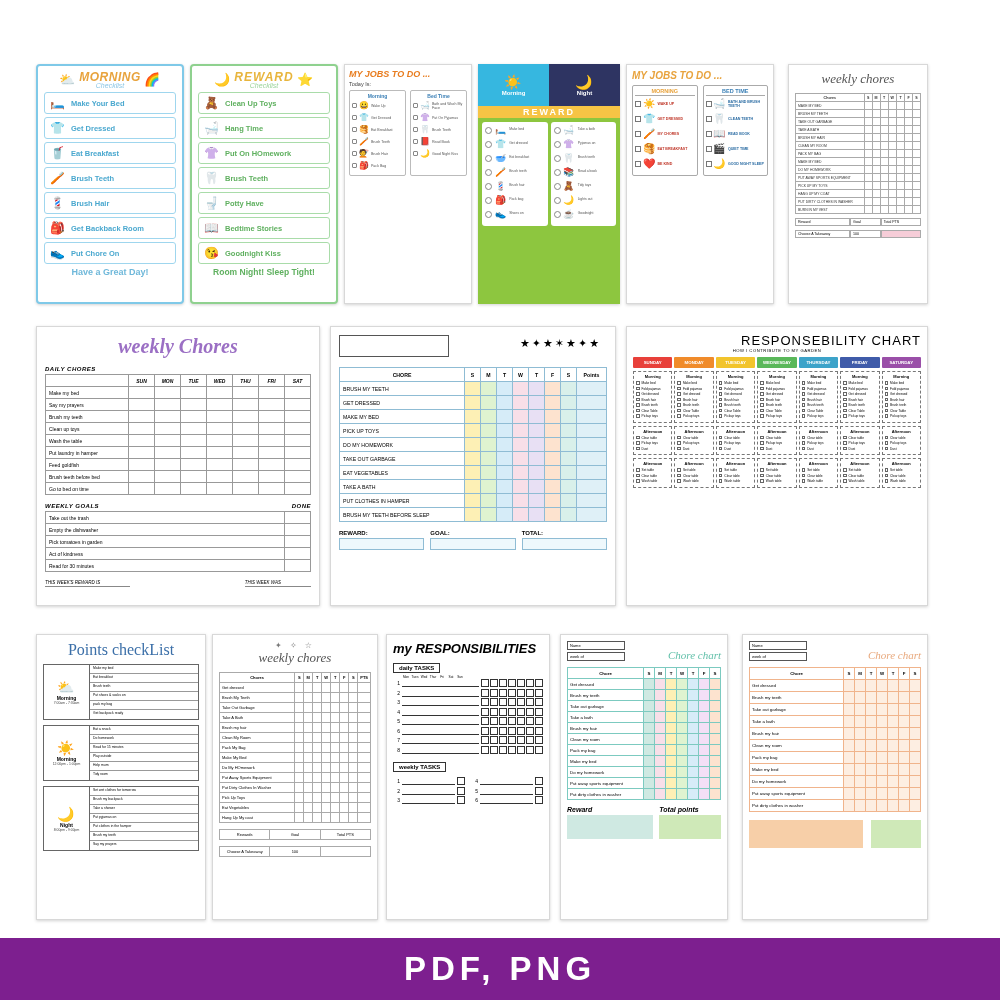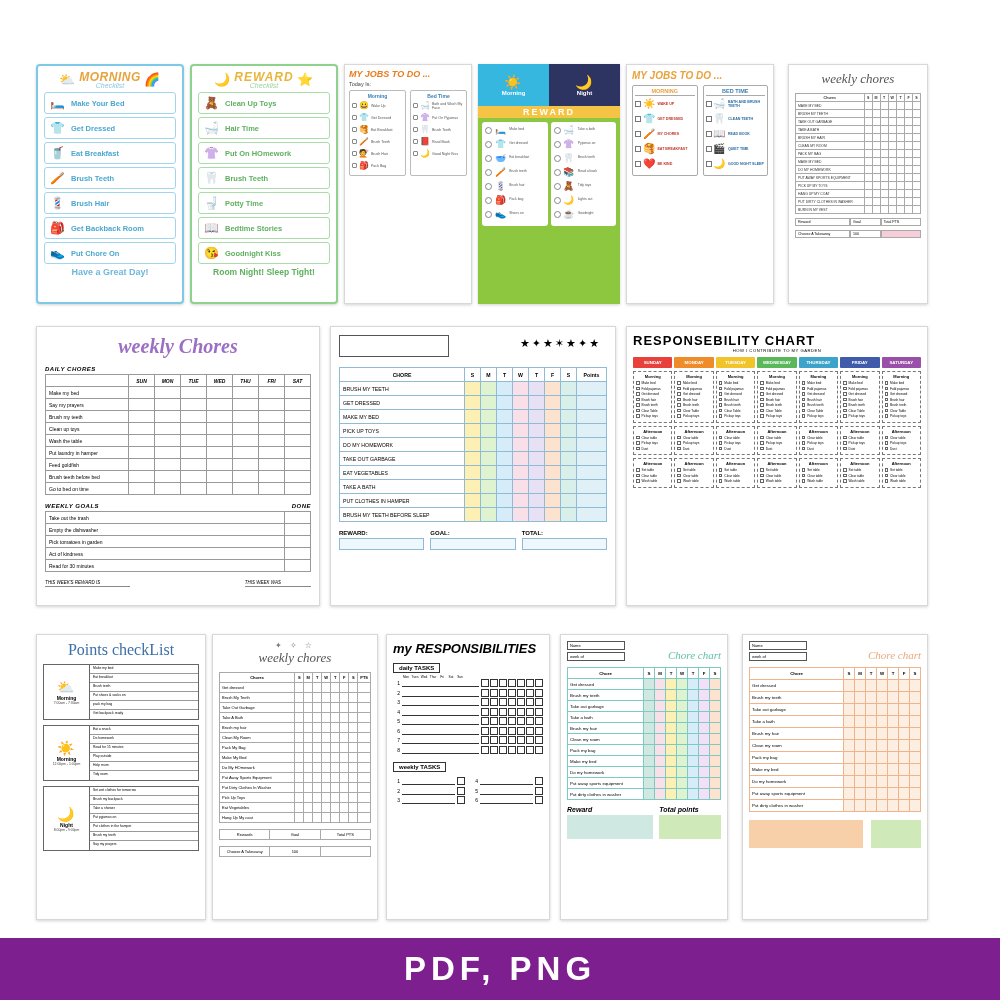--- a/index.html
+++ b/index.html
@@ -105,21 +105,21 @@
   table.cp th, table.cp td { border:1px solid #8fbcd4; font-size:5.2px; height:14px; padding:0 3px;}
   table.cp th { font-size:5.2px; font-weight:bold; }
   table.cp td.c { width:16px; }
   table.cp td.pts { width:30px; background:#dff0f7;}
   .cp-foot { display:flex; gap:6px; margin-top:8px; font-size:6px; font-weight:bold;}
   .cp-foot div { flex:1; }
   .cp-blank { height:12px; border:1px solid #8fbcd4; background:#eef8fc; margin-top:2px;}
 
   
   #sheet-resp { left:626px; top:326px; width:302px; height:280px; padding:6px; }
-  #sheet-resp .title { text-align:left; font-size:13px; font-weight:bold; letter-spacing:1px; }
+  #sheet-resp .title { text-align:right; font-size:13px; font-weight:normal; letter-spacing:1px; }
   #sheet-resp .sub { text-align:center; font-size:4.2px; letter-spacing:.5px; margin-bottom:4px;}
   .rc-grid { display:flex; gap:2px; }
   .rc-col { flex:1; }
   .rc-head { color:#fff; font-size:4.4px; font-weight:bold; text-align:center; padding:3px 0; border-radius:1px;}
   .rc-block { border:1px dashed #777; margin-top:3px; padding:2px; }
   .rc-block h5 { margin:0 0 2px 0; font-size:4px; text-align:center;}
   .rc-line { display:flex; align-items:center; gap:2px; font-size:3.2px; margin-bottom:1.5px;}
   .rc-box { width:3.5px; height:3.5px; border:1px solid #666; flex:0 0 auto;}
 
   
@@ -232,33 +232,33 @@
     </div>
     <span style="font-size:13px;">⭐</span>
   </div>
   <div id="bc-list">
       <div class="bc-item">
         <span class="mc-ico">🧸</span>
         <span class="bc-lab">Clean Up Toys</span>
       </div>
       <div class="bc-item">
         <span class="mc-ico">🛁</span>
-        <span class="bc-lab">Hair Time</span>
+        <span class="bc-lab">Hang Time</span>
       </div>
       <div class="bc-item">
         <span class="mc-ico">👚</span>
         <span class="bc-lab">Put On HOmework</span>
       </div>
       <div class="bc-item">
         <span class="mc-ico">🦷</span>
         <span class="bc-lab">Brush Teeth</span>
       </div>
       <div class="bc-item">
         <span class="mc-ico">🚽</span>
-        <span class="bc-lab">Potty Time</span>
+        <span class="bc-lab">Potty Have</span>
       </div>
       <div class="bc-item">
         <span class="mc-ico">📖</span>
         <span class="bc-lab">Bedtime Stories</span>
       </div>
       <div class="bc-item">
         <span class="mc-ico">😘</span>
         <span class="bc-lab">Goodnight Kiss</span>
       </div>
     </div>

